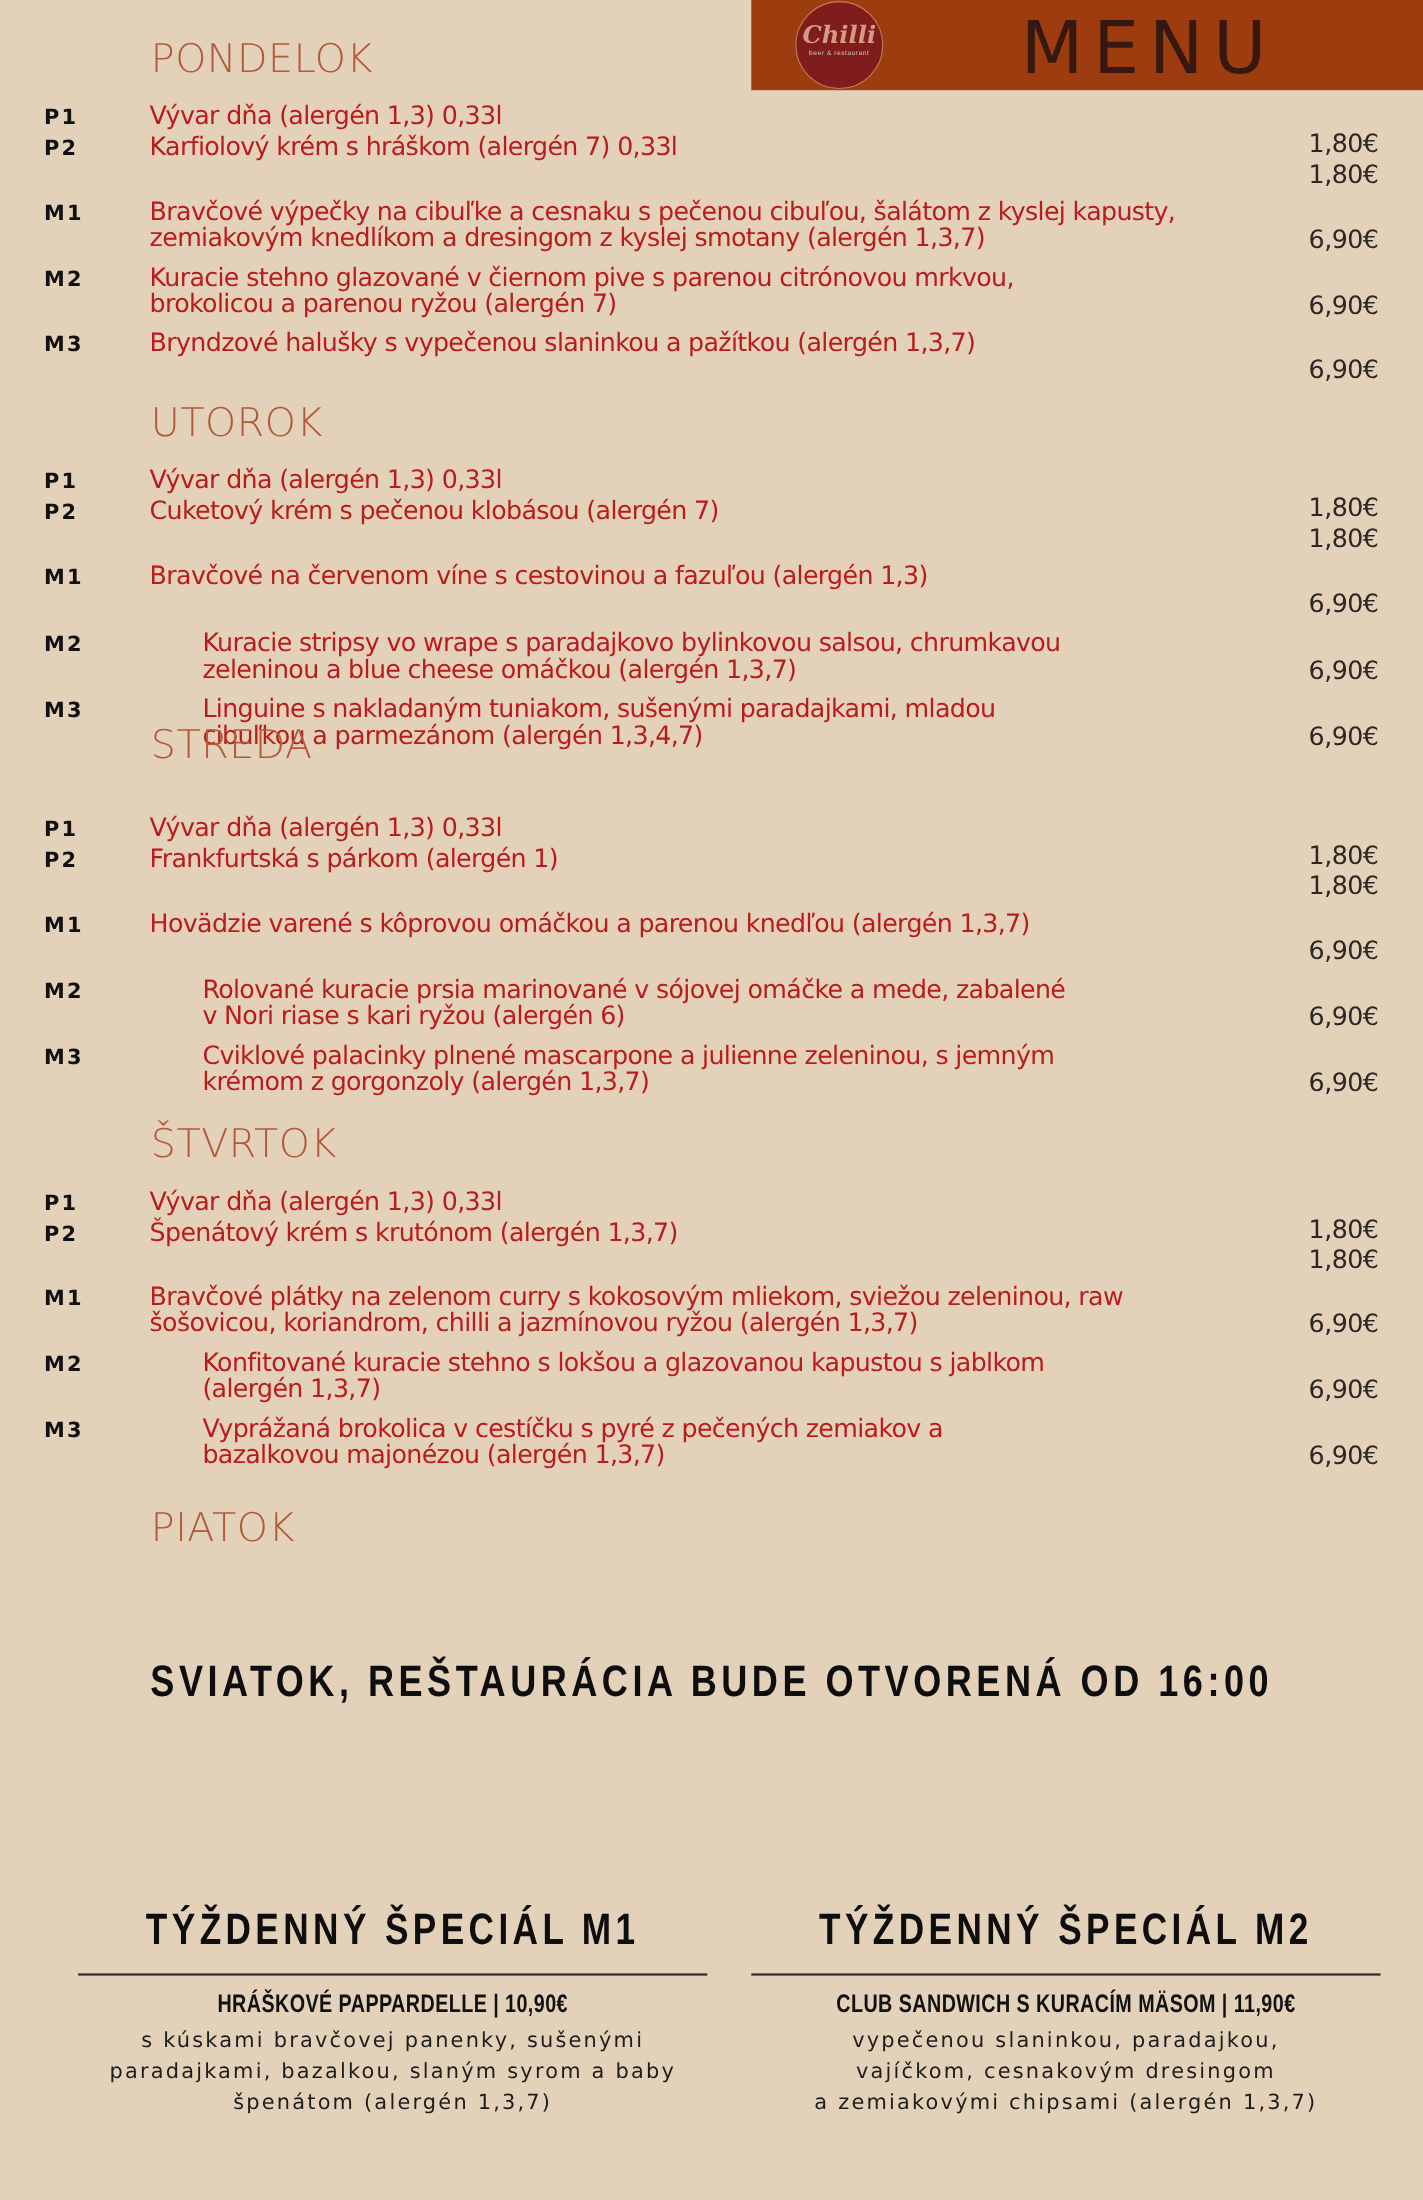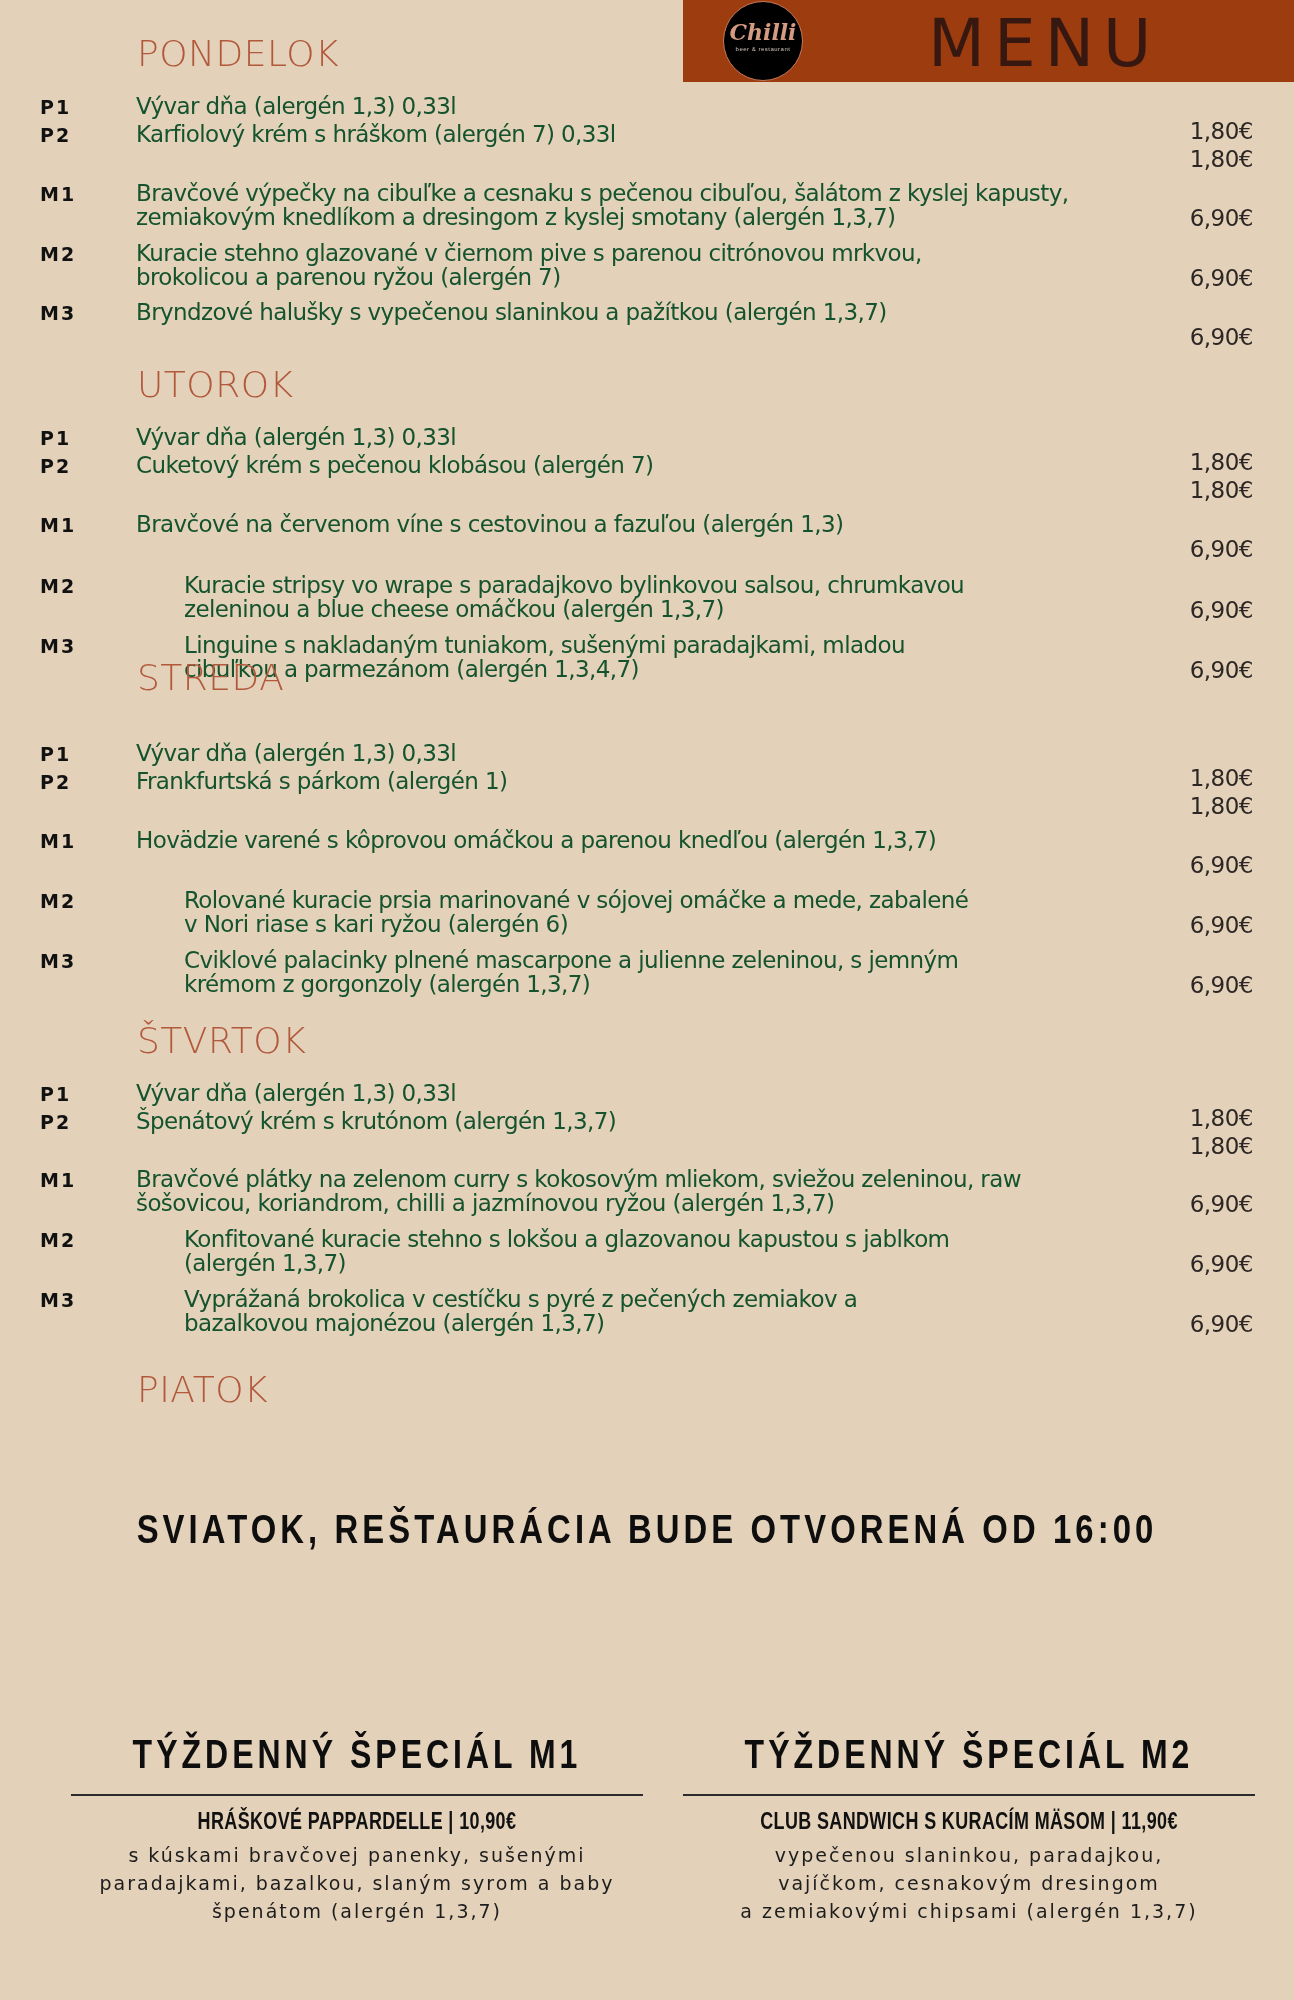--- a/index.html
+++ b/index.html
@@ -1,31 +1,31 @@
 <!DOCTYPE html>
 <html><head>
 <meta charset="utf-8">
 <style>
   html, body { margin:0; padding:0; }
   body { width:1294px; height:2000px; background:#e3d1b9; position:relative; overflow:hidden;
          font-family:"Liberation Sans", sans-serif; color:#2a2522; }
   .header-band { position:absolute; left:683px; top:0; width:611px; height:82px; background:#9d3c0f; }
   .logo { position:absolute; left:723px; top:1px; width:80px; height:80px; border-radius:50%;
-          background:#000000; border:1px solid #c47a5a; box-sizing:border-box; text-align:center; }
+          background:#7f1d1d; border:1px solid #c47a5a; box-sizing:border-box; text-align:center; }
   .logo-name { display:block; font-family:"DejaVu Serif", serif; font-style:italic; font-weight:bold;
                color:#d49a82; font-size:22px; margin-top:18px; line-height:24px; }
   .logo-sub { display:block; color:#cfc6c0; font-size:6px; letter-spacing:0.5px; margin-top:2px; }
   .menu-title { position:absolute; left:928px; top:6px; font-size:66px; letter-spacing:9px;
                 color:#371810; font-family:"DejaVu Sans", sans-serif; font-weight:normal; line-height:76px; }
   .day-heading { position:absolute; left:137px; font-size:36px; color:#b2593c; font-family:"DejaVu Sans", sans-serif;
                  font-weight:300; line-height:40px; letter-spacing:0.5px; }
   .row { position:absolute; left:0; width:1294px; }
   .code { position:absolute; left:40px; top:2px; font-size:19px; font-weight:bold; color:#111; letter-spacing:2px;
           font-family:"DejaVu Sans", sans-serif; }
-  .dish { position:absolute; left:136px; width:990px; font-size:23px; line-height:24px; color:#14532d;
+  .dish { position:absolute; left:136px; width:990px; font-size:23px; line-height:24px; color:#b91c1c;
           font-family:"DejaVu Sans", sans-serif; letter-spacing:-0.6px; }
   .dish.narrow { width:860px;margin-left:48px; }
   .price { position:absolute; right:41px; top:0; font-size:23px; color:#2c2624; font-family:"DejaVu Sans", sans-serif;
            letter-spacing:-0.5px;margin-top:24px; }
   .holiday { position:absolute; left:0; width:1294px; top:1507px; text-align:center; font-size:40px; font-weight:bold;
              letter-spacing:5px; color:#0e0e0e; font-family:"Liberation Sans", sans-serif; transform:scaleX(0.82);
              transform-origin:center; }
   .special { position:absolute; top:1728px; width:572px; text-align:center; }
   .special.left { left:71px; }
   .special.right { left:683px; }

